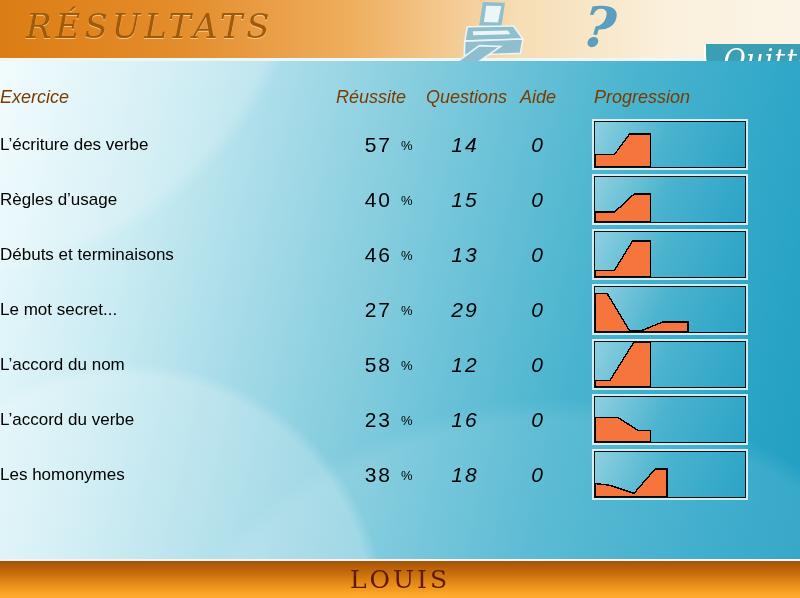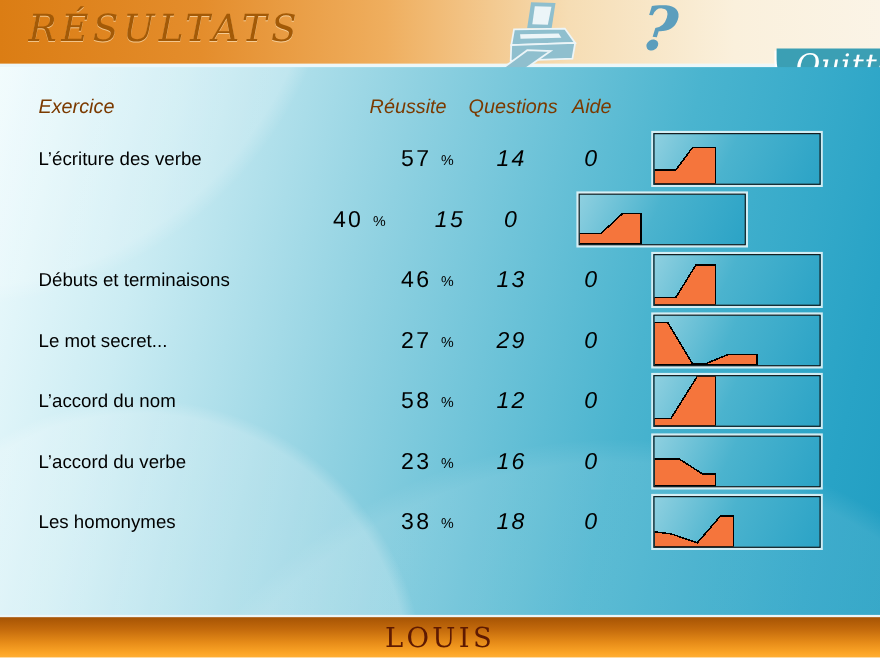--- a/index.html
+++ b/index.html
@@ -59,21 +59,21 @@
     background:
       radial-gradient(circle 430px at 16% 112%, rgba(255,255,255,0.22) 57%, rgba(255,255,255,0) 60%),
       radial-gradient(circle 560px at -6% -28%, rgba(255,255,255,0.20) 61%, rgba(255,255,255,0) 64%),
       radial-gradient(circle 700px at 70% 160%, rgba(255,255,255,0.10) 63%, rgba(255,255,255,0) 66%);
   }
 
   
   .grid-cols {
     display:grid;
     grid-template-columns:1fr 62px 34px 78px 68px 190px;
-    padding-left:35px; padding-right:38px;
+    padding-right:38px;
     align-items:center;
   }
   .thead {
     position:relative; margin-top:26px;
     font-style:italic; font-size:18px; color:#7B3A00;
   }
   .th-success   { grid-column:2 / 4; text-align:center; padding-right:14px; }
   .th-questions { text-align:center; }
   .th-aide      { text-align:center; }
   .th-progression { padding-left:22px; }
@@ -134,38 +134,40 @@
     </div>
   </div>
 
   <div class="body-area">
 
     <div class="thead grid-cols">
       <div class="th-exercise">Exercice</div>
       <div class="th-success">Réussite</div>
       <div class="th-questions">Questions</div>
       <div class="th-aide">Aide</div>
+      <div class="th-progression">Progression</div>
     </div>
 
     <div class="tbody">
         <div class="row grid-cols">
           <div class="cell label">L’écriture des verbe</div>
           <div class="cell num success">57</div>
           <div class="cell pct">%</div>
           <div class="cell num questions">14</div>
           <div class="cell num aide">0</div>
           <div class="cell chart">
             <div class="chart-box">
               <svg viewBox="0 0 100 100" preserveAspectRatio="none">
                 <polygon stroke-width="1.4" vector-effect="non-scaling-stroke" points="0,100 0,72 13,72 23,27 37,27 37,100" fill="#F5753C" stroke="#000000" shape-rendering="crispEdges"></polygon>
               </svg>
             </div>
           </div>
         </div>
         <div class="row grid-cols">
+          <div class="cell label">Règles d’usage</div>
           <div class="cell num success">40</div>
           <div class="cell pct">%</div>
           <div class="cell num questions">15</div>
           <div class="cell num aide">0</div>
           <div class="cell chart">
             <div class="chart-box">
               <svg viewBox="0 0 100 100" preserveAspectRatio="none">
                 <polygon stroke-width="1.4" vector-effect="non-scaling-stroke" points="0,100 0,78 13,78 26,38 37,38 37,100" fill="#F5753C" stroke="#000000" shape-rendering="crispEdges"></polygon>
               </svg>
             </div>

